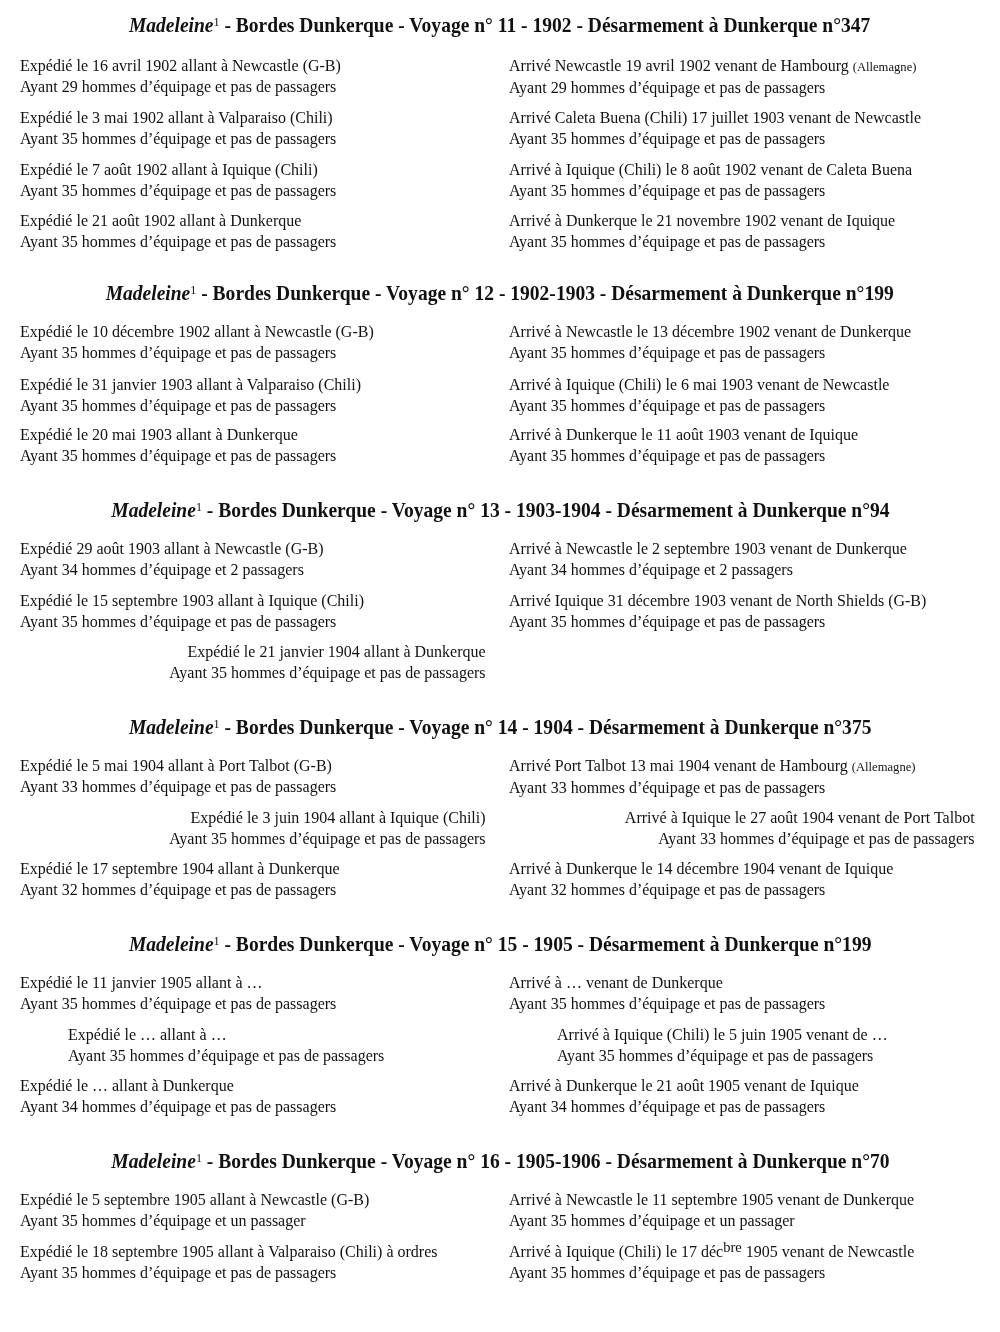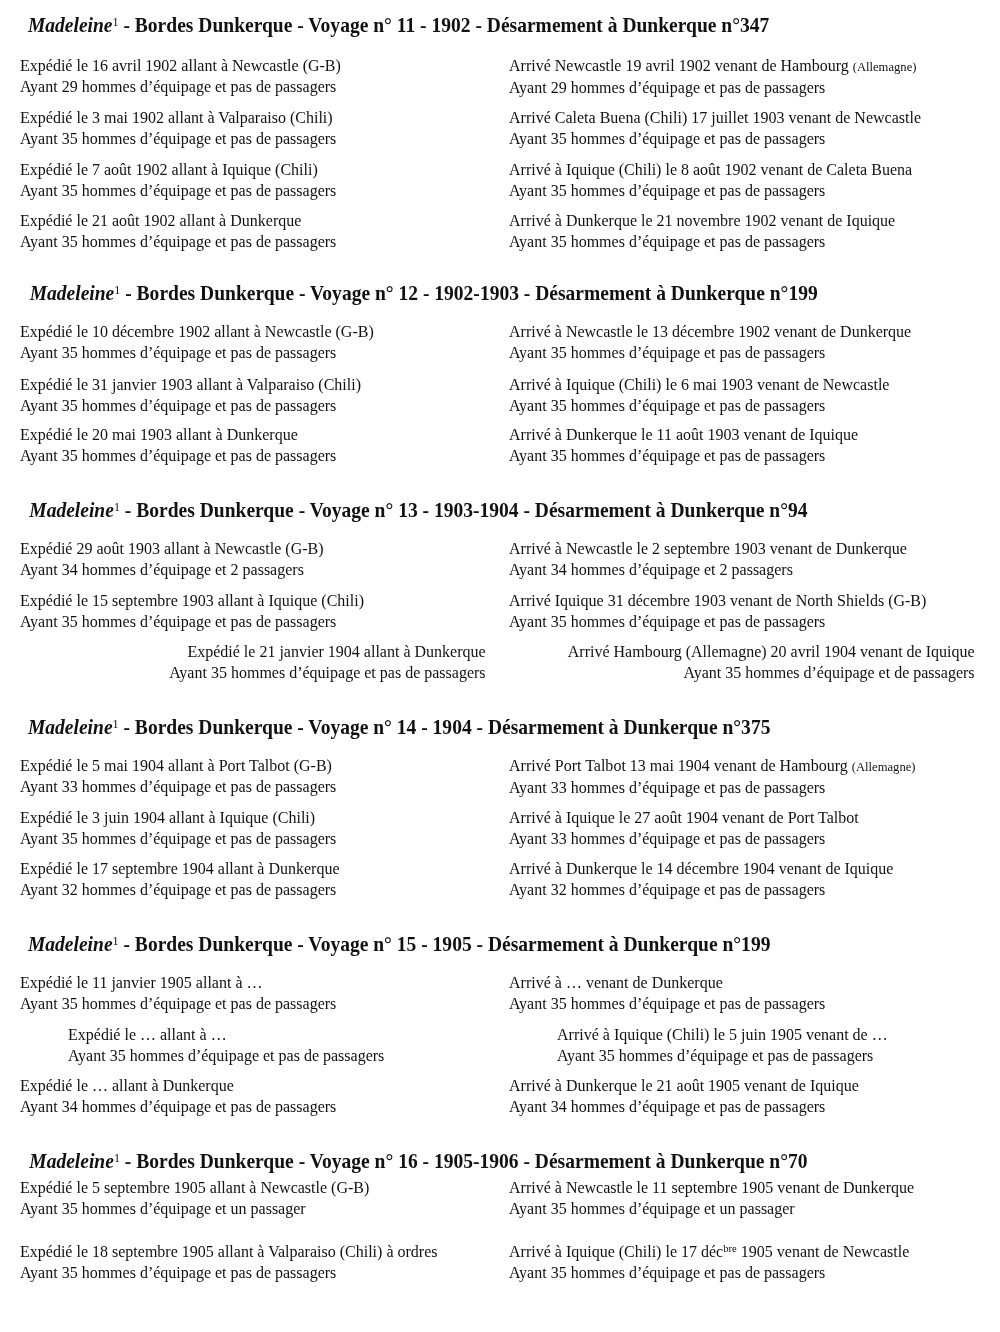--- a/index.html
+++ b/index.html
@@ -4,33 +4,33 @@
 <style>
   html, body { margin: 0; padding: 0; background: #ffffff; }
   body {
     width: 1000px; height: 1332px; position: relative; overflow: hidden;
     font-family: "Liberation Serif", "DejaVu Serif", serif;
     color: #111111;
   }
   .section { position: absolute; left: 0; width: 1000px; }
   .title {
     position: absolute; left: 0; width: 1000px; top: 0;
-    text-align: left; font-weight: bold; font-size: 21px; line-height: 26px;
+    text-align: center; font-weight: bold; font-size: 21px; line-height: 26px;
     white-space: nowrap;
   }
   .title .ship { font-style: italic; font-weight: bold; }
   .title sup { font-size: 13px; font-weight: normal; vertical-align: 6px; line-height: 0; }
   .title-inner { display: inline-block; transform: scaleX(0.93); transform-origin: center; }
   .row { position: absolute; left: 0; width: 804px; height: 44px; }
   .cell { position: absolute; top: 0; width: 480px; font-size: 16.5px; line-height: 20.5px; white-space: nowrap; }
   .cell.left { left: 20px; }
   .cell.right { left: 509px; }
   .line { display: block; transform: scaleX(0.97); transform-origin: left; }
   .small { font-size: 13px; }
-  .sup { font-size: 11px; vertical-align: 5px; line-height: 0; }
+  .sup { font-size: 15px; vertical-align: 5px; line-height: 0; }
 </style>
 </head>
 <body>
 
 <div class="section" style="top:12px;">
   <div class="title"><span class="title-inner"><span class="ship">Madeleine</span><sup>1</sup><span> - Bordes Dunkerque - Voyage n° 11 - 1902 - Désarmement à Dunkerque n°347</span></span></div>
   <div class="row" style="top:44px;">
     <div class="cell left">
       <span class="line">Expédié le 16 avril 1902 allant à Newcastle (G-B)</span>
       <span class="line">Ayant 29 hommes d’équipage et pas de passagers</span>
@@ -126,40 +126,36 @@
     <div class="cell right">
       <span class="line">Arrivé Iquique 31 décembre 1903 venant de North Shields (G-B)</span>
       <span class="line">Ayant 35 hommes d’équipage et pas de passagers</span>
     </div>
   </div>
   <div class="row" style="top:145px;text-align:right;">
     <div class="cell left">
       <span class="line">Expédié le 21 janvier 1904 allant à Dunkerque</span>
       <span class="line">Ayant 35 hommes d’équipage et pas de passagers</span>
     </div>
-    <div class="cell right">
-      <span class="line">Arrivé Hambourg (Allemagne) 20 avril 1904 venant de Iquique</span>
-      <span class="line">Ayant 35 hommes d’équipage et de passagers</span>
-    </div>
   </div>
 </div>
 
 <div class="section" style="top:714px;">
   <div class="title"><span class="title-inner"><span class="ship">Madeleine</span><sup>1</sup><span> - Bordes Dunkerque - Voyage n° 14 - 1904 - Désarmement à Dunkerque n°375</span></span></div>
   <div class="row" style="top:42px;">
     <div class="cell left">
       <span class="line">Expédié le 5 mai 1904 allant à Port Talbot (G-B)</span>
       <span class="line">Ayant 33 hommes d’équipage et pas de passagers</span>
     </div>
     <div class="cell right">
       <span class="line"><span>Arrivé Port Talbot 13 mai 1904 venant de Hambourg</span> <span class="small">(Allemagne)</span></span>
       <span class="line">Ayant 33 hommes d’équipage et pas de passagers</span>
     </div>
   </div>
-  <div class="row" style="top:94px;">
+  <div class="row" style="top:94px;text-align:right;">
     <div class="cell left">
       <span class="line">Expédié le 3 juin 1904 allant à Iquique (Chili)</span>
       <span class="line">Ayant 35 hommes d’équipage et pas de passagers</span>
     </div>
     <div class="cell right">
       <span class="line">Arrivé à Iquique le 27 août 1904 venant de Port Talbot</span>
       <span class="line">Ayant 33 hommes d’équipage et pas de passagers</span>
     </div>
   </div>
   <div class="row" style="top:145px;">
@@ -203,21 +199,21 @@
     </div>
     <div class="cell right">
       <span class="line">Arrivé à Dunkerque le 21 août 1905 venant de Iquique</span>
       <span class="line">Ayant 34 hommes d’équipage et pas de passagers</span>
     </div>
   </div>
 </div>
 
 <div class="section" style="top:1148px;">
   <div class="title"><span class="title-inner"><span class="ship">Madeleine</span><sup>1</sup><span> - Bordes Dunkerque - Voyage n° 16 - 1905-1906 - Désarmement à Dunkerque n°70</span></span></div>
-  <div class="row" style="top:30px;">
+  <div class="row" style="top:42px;">
     <div class="cell left">
       <span class="line">Expédié le 5 septembre 1905 allant à Newcastle (G-B)</span>
       <span class="line">Ayant 35 hommes d’équipage et un passager</span>
     </div>
     <div class="cell right">
       <span class="line">Arrivé à Newcastle le 11 septembre 1905 venant de Dunkerque</span>
       <span class="line">Ayant 35 hommes d’équipage et un passager</span>
     </div>
   </div>
   <div class="row" style="top:94px;">

